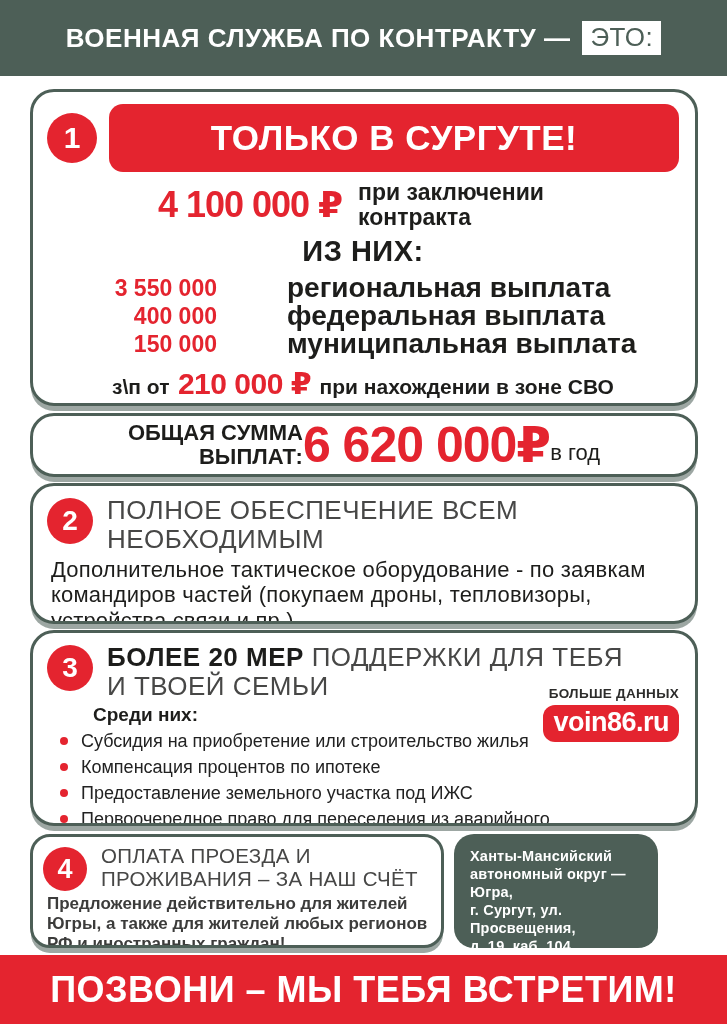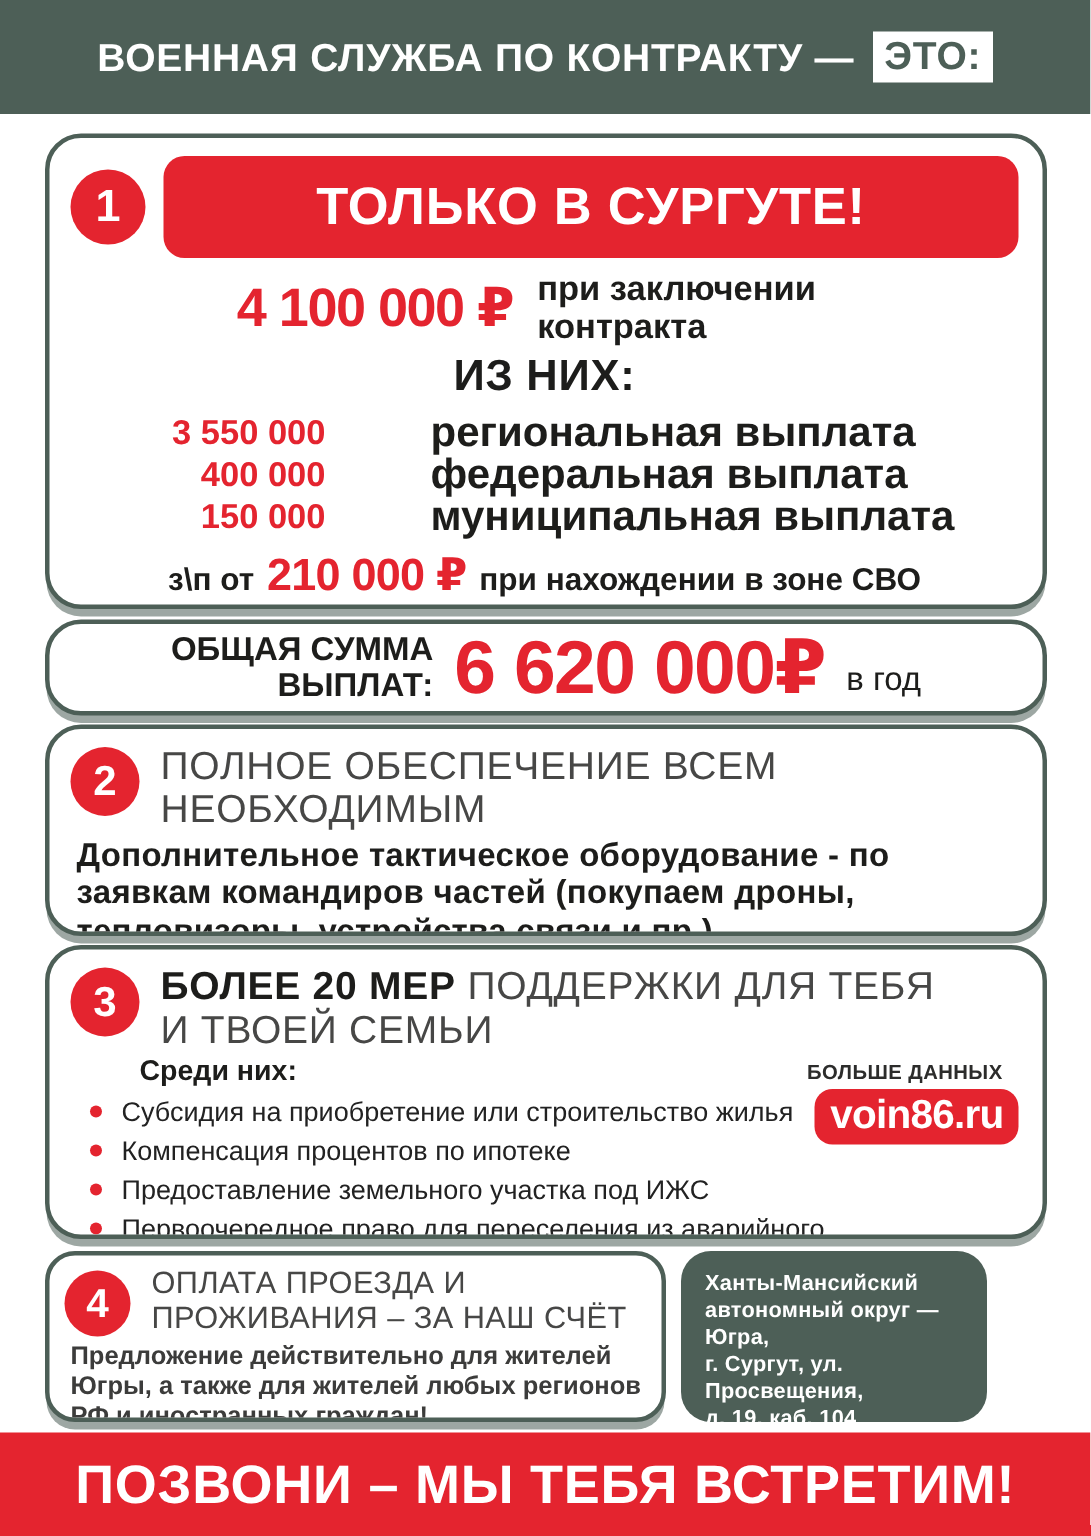--- a/index.html
+++ b/index.html
@@ -21,21 +21,21 @@
   .header{
     position:absolute;top:0;left:0;width:727px;height:76px;
     background:var(--green);
     display:flex;align-items:center;justify-content:center;gap:12px;
   }
   .header-title{
     color:#fff;font-weight:bold;font-size:26px;letter-spacing:.5px;white-space:nowrap;
   }
   .eto-badge{
     background:#fff;color:var(--green);
-    font-weight:bold;font-size:26px;letter-spacing:.5px;
+    font-weight:normal;font-size:26px;letter-spacing:.5px;
     padding:1px 8px 2px;
   }
   
   .card{
     position:absolute;left:30px;width:668px;
     background:#fff;
     border:3px solid var(--green);
     border-radius:24px;
     box-shadow:0 6px 0 -1px rgba(77,95,87,.55);
     overflow:hidden;
@@ -61,52 +61,52 @@
   .main-amount{color:var(--red);font-weight:bold;font-size:36px;letter-spacing:-1px;line-height:1.05;text-align:right;}
   .amount-caption{font-weight:bold;font-size:23px;line-height:1.1;max-width:210px;}
   .breakdown-title{text-align:center;font-weight:bold;font-size:29px;margin-top:4px;letter-spacing:.5px;}
   .breakdown{display:grid;grid-template-columns:170px 1fr;column-gap:70px;margin-top:6px;}
   .bd-num{color:var(--red);font-weight:bold;font-size:23px;text-align:right;line-height:28px;}
   .bd-label{font-weight:bold;font-size:28px;line-height:28px;}
   .salary-line{text-align:center;margin-top:8px;white-space:nowrap;}
   .salary-prefix,.salary-suffix{font-weight:bold;font-size:21px;}
   .salary-amount{color:var(--red);font-weight:bold;font-size:30px;letter-spacing:-.5px;padding:0 4px;}
   
-  .card-total{top:413px;height:64px;padding:0 18px;display:flex;align-items:center;justify-content:center;gap:14px;}
+  .card-total{top:413px;height:64px;padding:0 18px;display:flex;align-items:center;justify-content:center;}
   .total-label{font-weight:bold;font-size:22px;line-height:1.08;text-align:right;white-space:pre-line;}
   .total-amount{color:var(--red);font-weight:bold;font-size:50px;letter-spacing:-1px;}
   .total-suffix{font-weight:normal;font-size:22px;align-self:flex-end;margin-bottom:8px;}
   
   .sec-row{display:flex;align-items:flex-start;gap:14px;}
   .sec-title{color:var(--text-gray);font-size:26px;line-height:1.1;letter-spacing:.5px;}
   .sec-title .bold{color:var(--text-dark);font-weight:bold;}
   
   .card2{top:483px;height:141px;padding:10px 14px 0 14px;}
   .card2 .num-circle{width:46px;height:46px;font-size:28px;margin-top:2px;}
   .card2 .sec-title{max-width:520px;}
-  .card2-body{font-weight:bold;font-size:22px;line-height:1.15;margin-top:4px;padding-left:4px;letter-spacing:.2px;}
+  .card2-body{font-weight:normal;font-size:22px;line-height:1.15;margin-top:4px;padding-left:4px;letter-spacing:.2px;}
   
   .card3{top:630px;height:196px;padding:10px 14px 0 14px;}
   .card3 .num-circle{width:46px;height:46px;font-size:28px;margin-top:2px;}
   .card3 .sec-title{max-width:540px;}
   .among-them{font-weight:bold;font-size:19px;margin:4px 0 2px 46px;}
   .bullets{list-style:none;margin-top:2px;}
   .bullets li{
     position:relative;
     font-size:18px;color:#222;
     line-height:26px;
     padding-left:34px;
     max-width:510px;
   }
   .bullets li::before{
     content:"";position:absolute;left:13px;top:9px;
     width:8px;height:8px;border-radius:50%;
     background:var(--red);
   }
-  .site-block{position:absolute;right:16px;top:74px;text-align:center;}
+  .site-block{position:absolute;right:16px;top:53px;text-align:right;}
   .more-label{font-weight:bold;font-size:13.5px;letter-spacing:.3px;color:#2c2c2b;}
   .site-badge{
     display:inline-block;margin-top:4px;
     background:var(--red);color:#fff;
     font-weight:bold;font-size:27px;
     border-radius:12px;padding:2px 10px 4px;
     letter-spacing:-.5px;
     margin-left:16px;
   }
   

